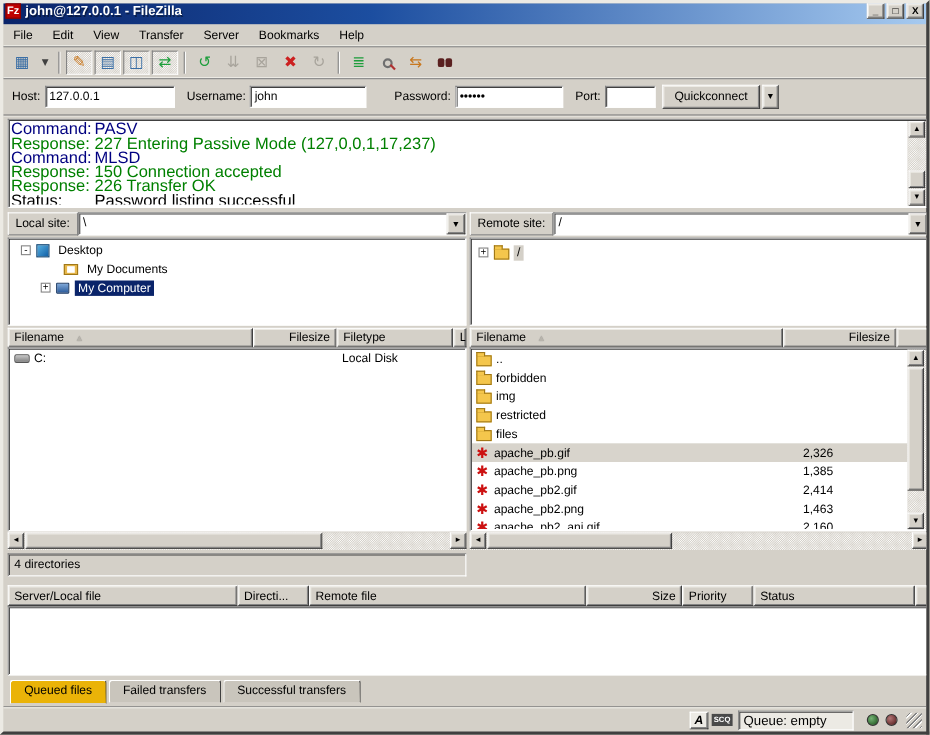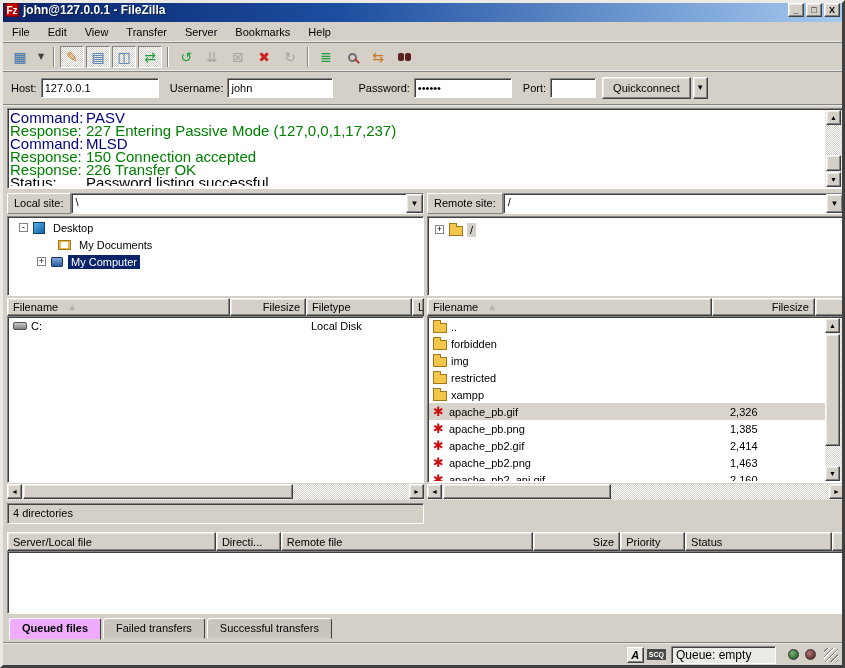--- a/index.html
+++ b/index.html
@@ -112,21 +112,21 @@
   .statusline{position:absolute;height:21px;font-size:11px;padding:3px 5px;
     background:#D4D0C8;white-space:nowrap;overflow:hidden;}
   
   .qhdr{position:absolute;left:4px;top:529px;width:837px;height:19px;display:flex;}
   .qbody{position:absolute;left:4px;top:548px;width:837px;height:63px;background:#FFF;}
   
   .tabs{position:absolute;left:6px;top:615px;height:22px;display:flex;align-items:flex-start;}
   .tab{font-size:11px;padding:3px 12px;margin-right:2px;height:21px;
     border:1px solid;border-color:#FFF #404040 #D4D0C8 #FFF;background:#C9C5BC;
     border-radius:3px 3px 0 0;}
-  .tab.active{background:#f0abfc;font-weight:bold;height:22px;}
+  .tab.active{background:#eab308;font-weight:normal;height:22px;}
   
   .statusbar{position:absolute;left:0;top:640px;width:839px;height:22px;
     border-top:1px solid #ECEAE4;box-shadow:0 -1px 0 #848484;
     display:flex;align-items:center;justify-content:flex-end;padding-right:4px;}
   .typeicon{width:17px;height:16px;font-size:11px;font-style:italic;font-weight:bold;
     text-align:center;line-height:14px;background:#ECEAE4;margin-right:3px;}
   .badge{background:#4A4A4A;color:#FFF;font-size:7px;font-weight:bold;
     padding:2px 2px;letter-spacing:0;margin-right:5px;}
   .queuepanel{width:105px;height:18px;font-size:12px;padding:1px 4px;
     background:#ECEAE4;margin-right:12px;}
@@ -365,21 +365,21 @@
         </div>
       <div class="frow">
           <span style="width:4px"></span>
           <span class="ifolder"></span>
           <span class="fname">restricted</span>
           <span class="fsize"></span>
         </div>
       <div class="frow">
           <span style="width:4px"></span>
           <span class="ifolder"></span>
-          <span class="fname">xampp</span>
+          <span class="fname">files</span>
           <span class="fsize"></span>
         </div>
       <div class="frow rowsel">
           <span style="width:4px"></span>
           <span class="iimg">✱</span>
           <span class="fname">apache_pb.gif</span>
           <span class="fsize">2,326</span>
         </div>
       <div class="frow">
           <span style="width:4px"></span>

